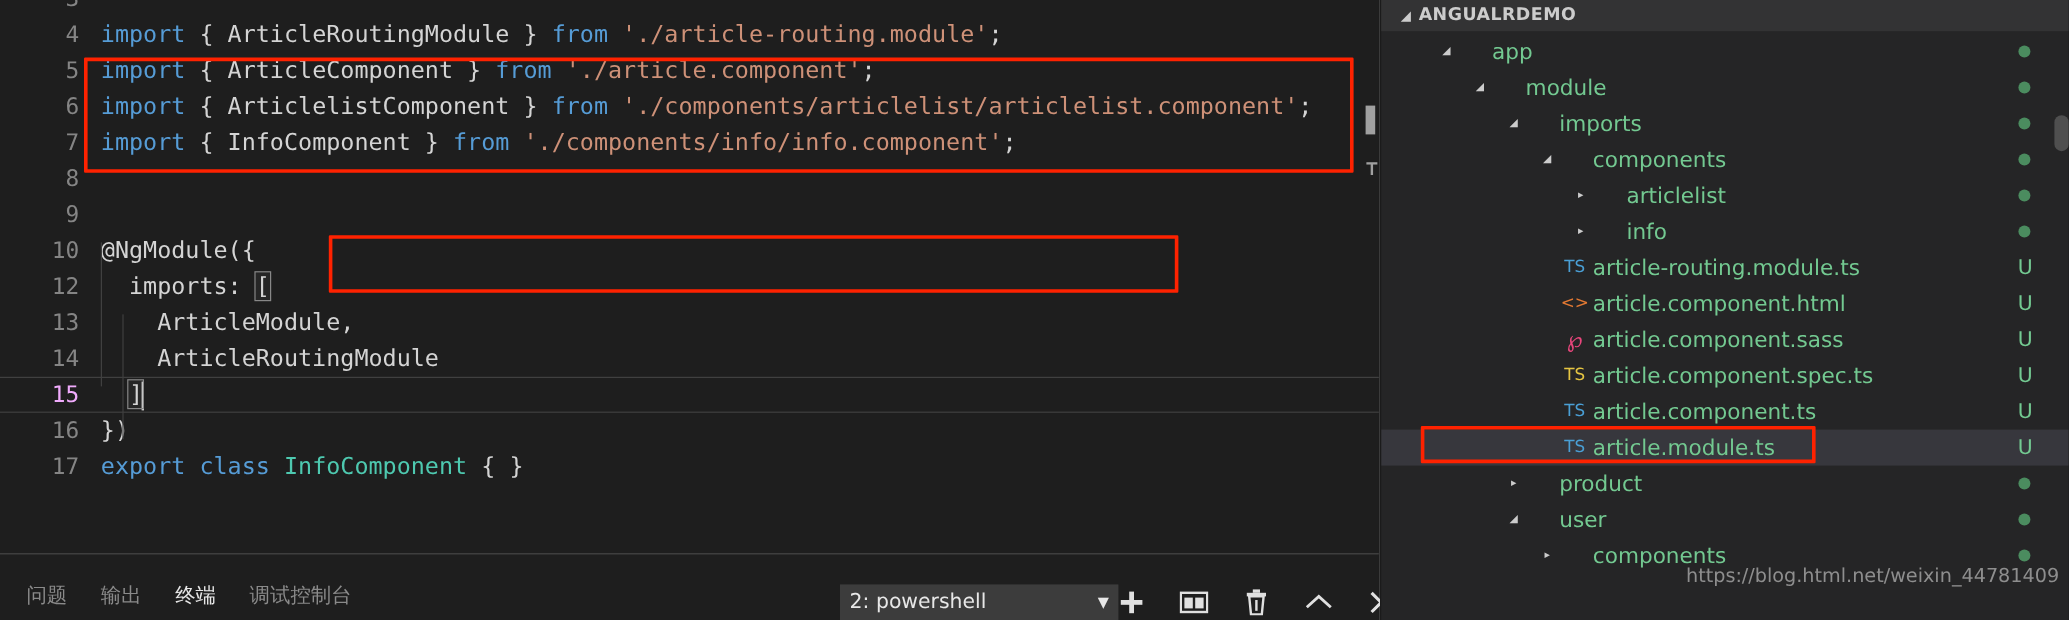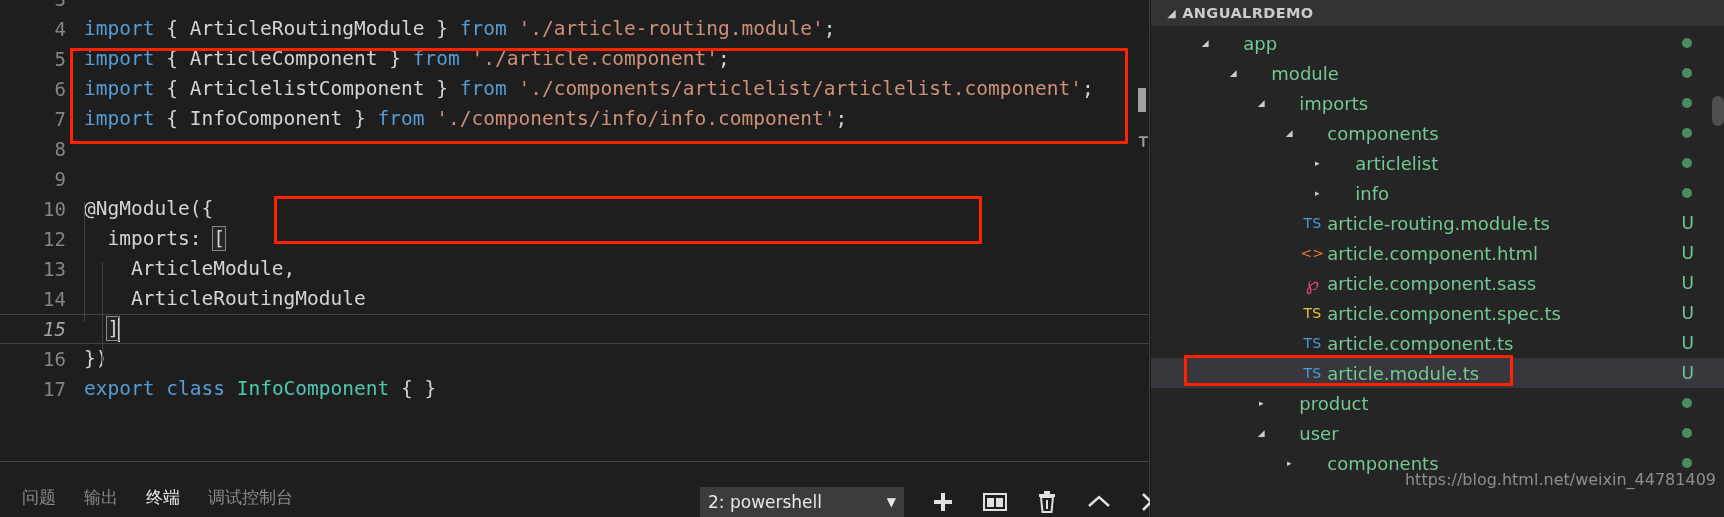--- a/index.html
+++ b/index.html
@@ -67,21 +67,21 @@
   .ln-row.cur::after { bottom: 0; }
 
   .gutter {
     display: inline-block;
     width: 66px;
     text-align: right;
     color: #858585;
     font-size: 19px;
     flex: 0 0 66px;
   }
-  .gutter.active { color: #a3a3a3; font-style: italic; }
+  .gutter.active { color: #f0abfc; }
   .code-text { padding-left: 18px; white-space: pre; }
 
   
   .t-kw   { color: #569cd6; }
   .t-plain{ color: #d4d4d4; }
   .t-str  { color: #ce9178; }
   .t-cls  { color: #4ec9b0; }
 
   .indent-guide {
     position: absolute;
@@ -161,21 +161,21 @@
     line-height: 40px;
     font-family: "DejaVu Sans", sans-serif;
     cursor: pointer;
   }
   .panel-tab.active { color: #e7e7e7; }
 
   .terminal-select {
     position: absolute;
     left: 700px;
     bottom: 0px;
-    width: 204px;
+    width: 232px;
     height: 30px;
     background: #3c3c3c;
     color: #e7e7e7;
     font-size: 17px;
     display: flex;
     align-items: center;
     padding: 0 8px;
     justify-content: space-between;
     font-family: "DejaVu Sans", sans-serif;
     cursor: pointer;

